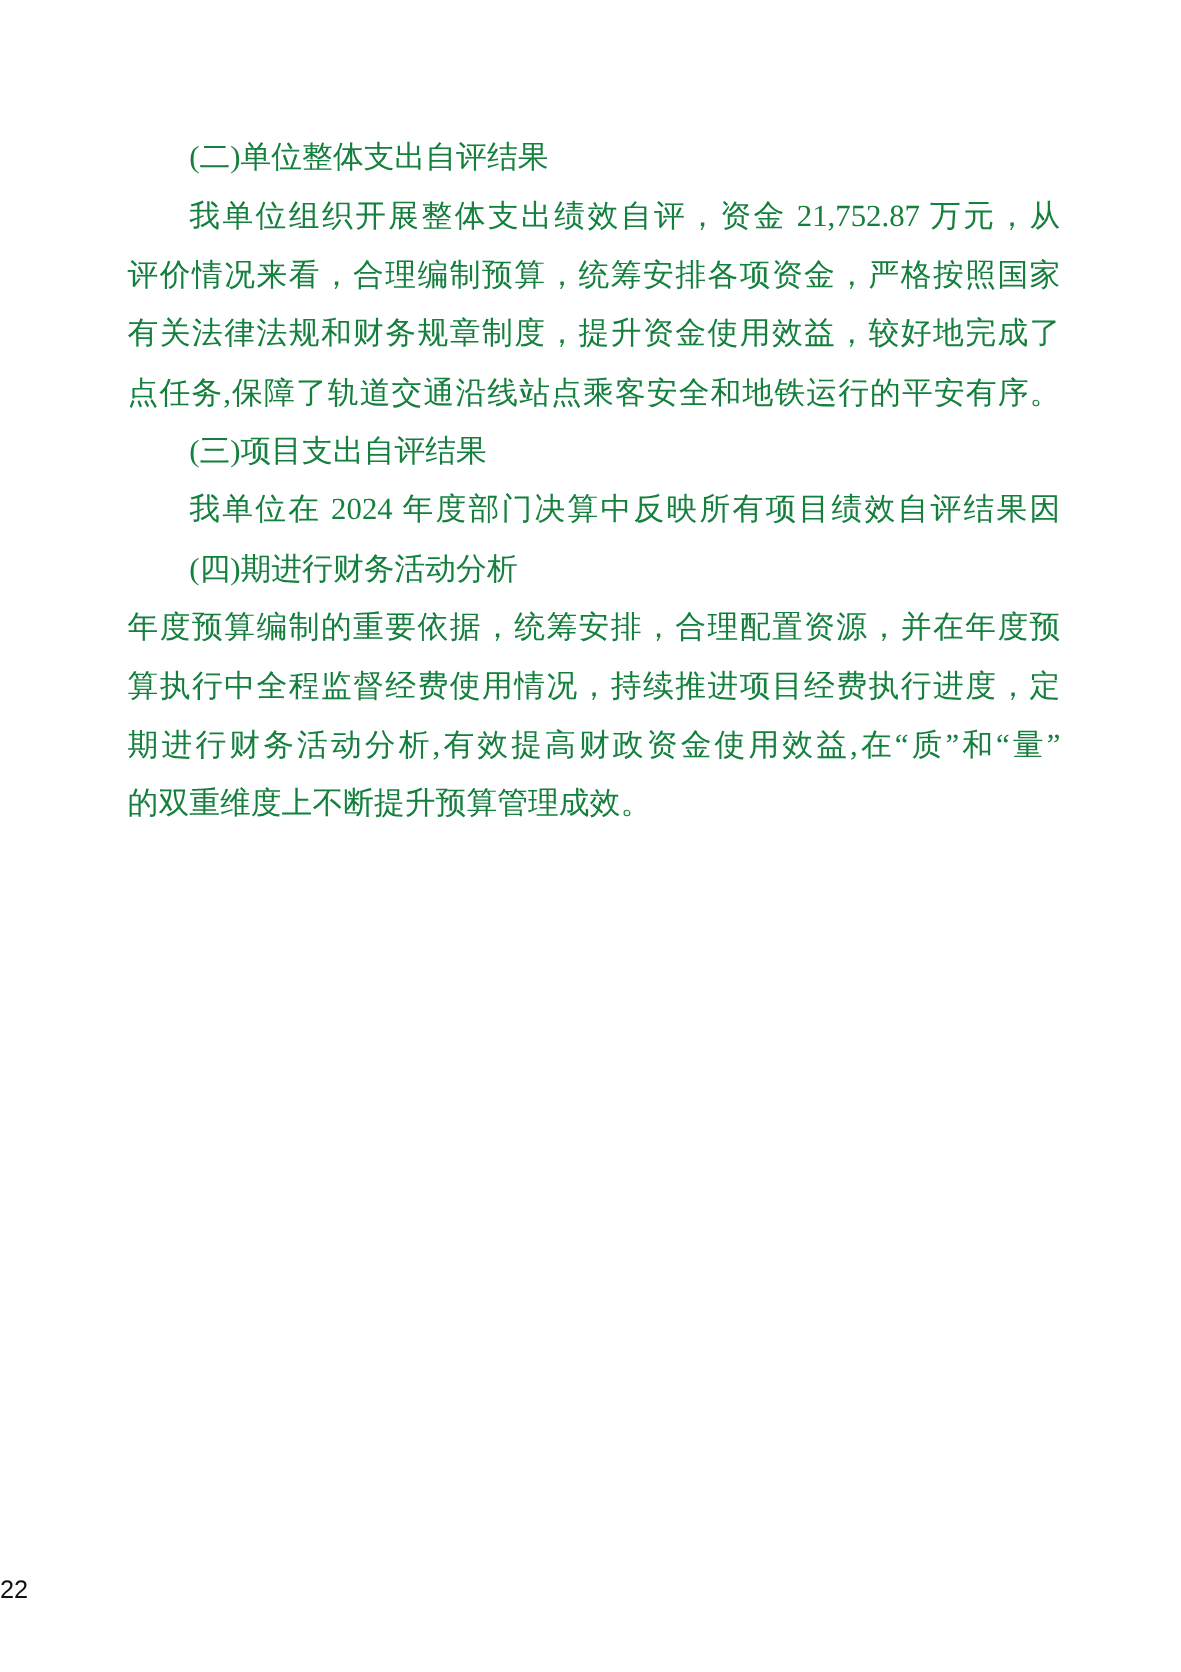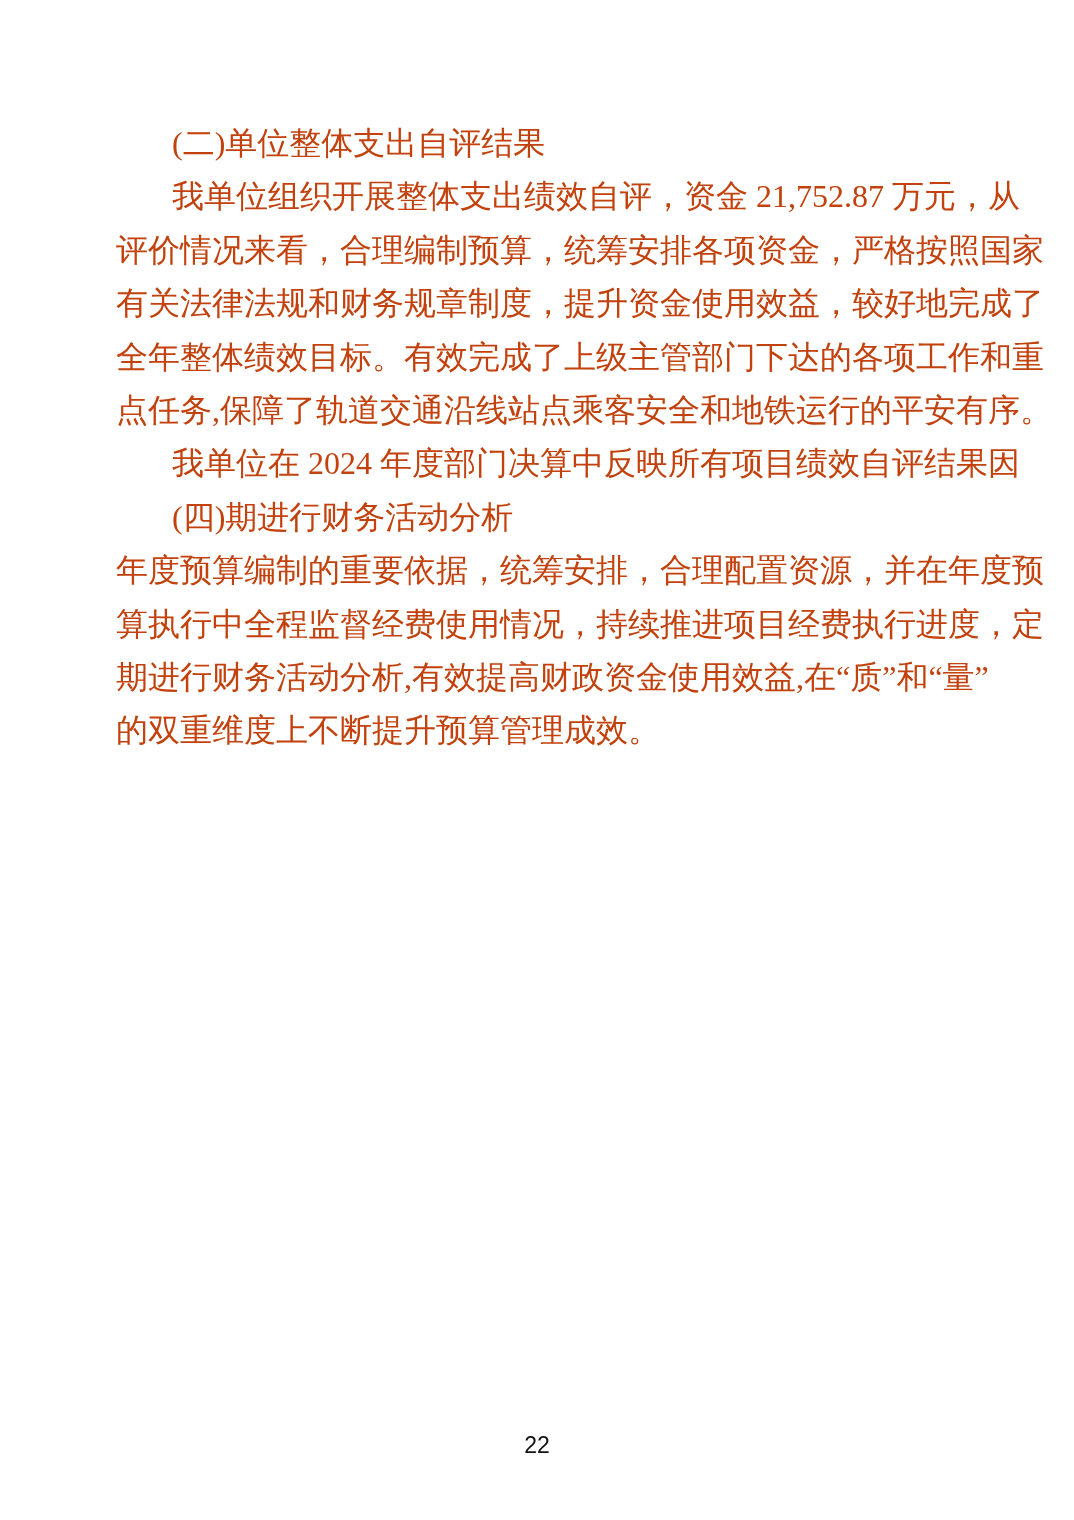--- a/index.html
+++ b/index.html
@@ -13,23 +13,23 @@
     height: 1520px;
     background: #ffffff;
     overflow: hidden;
   }
   .doc-text {
     position: absolute;
     left: 116px;
     top: 117px;
     width: 848px;
     font-family: "Liberation Serif", "DejaVu Serif", serif;
-    font-size: 32px;
+    font-size: 28px;
     line-height: 53.4px;
-    color: #c2410c;
+    color: #15803d;
     letter-spacing: 0;
   }
   .doc-text > div {
     white-space: nowrap;
     text-align: justify;
   }
   .heading {
     text-indent: 56px;
     text-align-last: left;
   }
@@ -42,37 +42,37 @@
   }
   .body-last {
     text-align-last: left;
     font-family: Liberation Serif, serif;
   }
   .page-number {
     position: absolute;
     left: 0;
     top: 1432px;
     width: 100%;
-    text-align: center;
+    text-align: left;
     font-family: "Liberation Sans", "DejaVu Sans", sans-serif;
     font-size: 23px;
     color: #111111;
   }
 </style>
 </head>
 <body>
 
 <div class="page">
   <div class="doc-text">
     <div class="heading">(二)单位整体支出自评结果</div>
     <div class="body-first">我单位组织开展整体支出绩效自评，资金 21,752.87 万元，从</div>
     <div class="body">评价情况来看，合理编制预算，统筹安排各项资金，严格按照国家</div>
     <div class="body">有关法律法规和财务规章制度，提升资金使用效益，较好地完成了</div>
-    <div class="body">全年整体绩效目标。有效完成了上级主管部门下达的各项工作和重</div>
     <div class="body">点任务,保障了轨道交通沿线站点乘客安全和地铁运行的平安有序。</div>
+    <div class="heading">(三)项目支出自评结果</div>
     <div class="body-first">我单位在 2024 年度部门决算中反映所有项目绩效自评结果因</div>
     <div class="heading">(四)期进行财务活动分析</div>
     <div class="body">年度预算编制的重要依据，统筹安排，合理配置资源，并在年度预</div>
     <div class="body">算执行中全程监督经费使用情况，持续推进项目经费执行进度，定</div>
     <div class="body">期进行财务活动分析,有效提高财政资金使用效益,在“质”和“量”</div>
     <div class="body-last">的双重维度上不断提升预算管理成效。</div>
   </div>
   <div class="page-number">22</div>
 </div>
 

